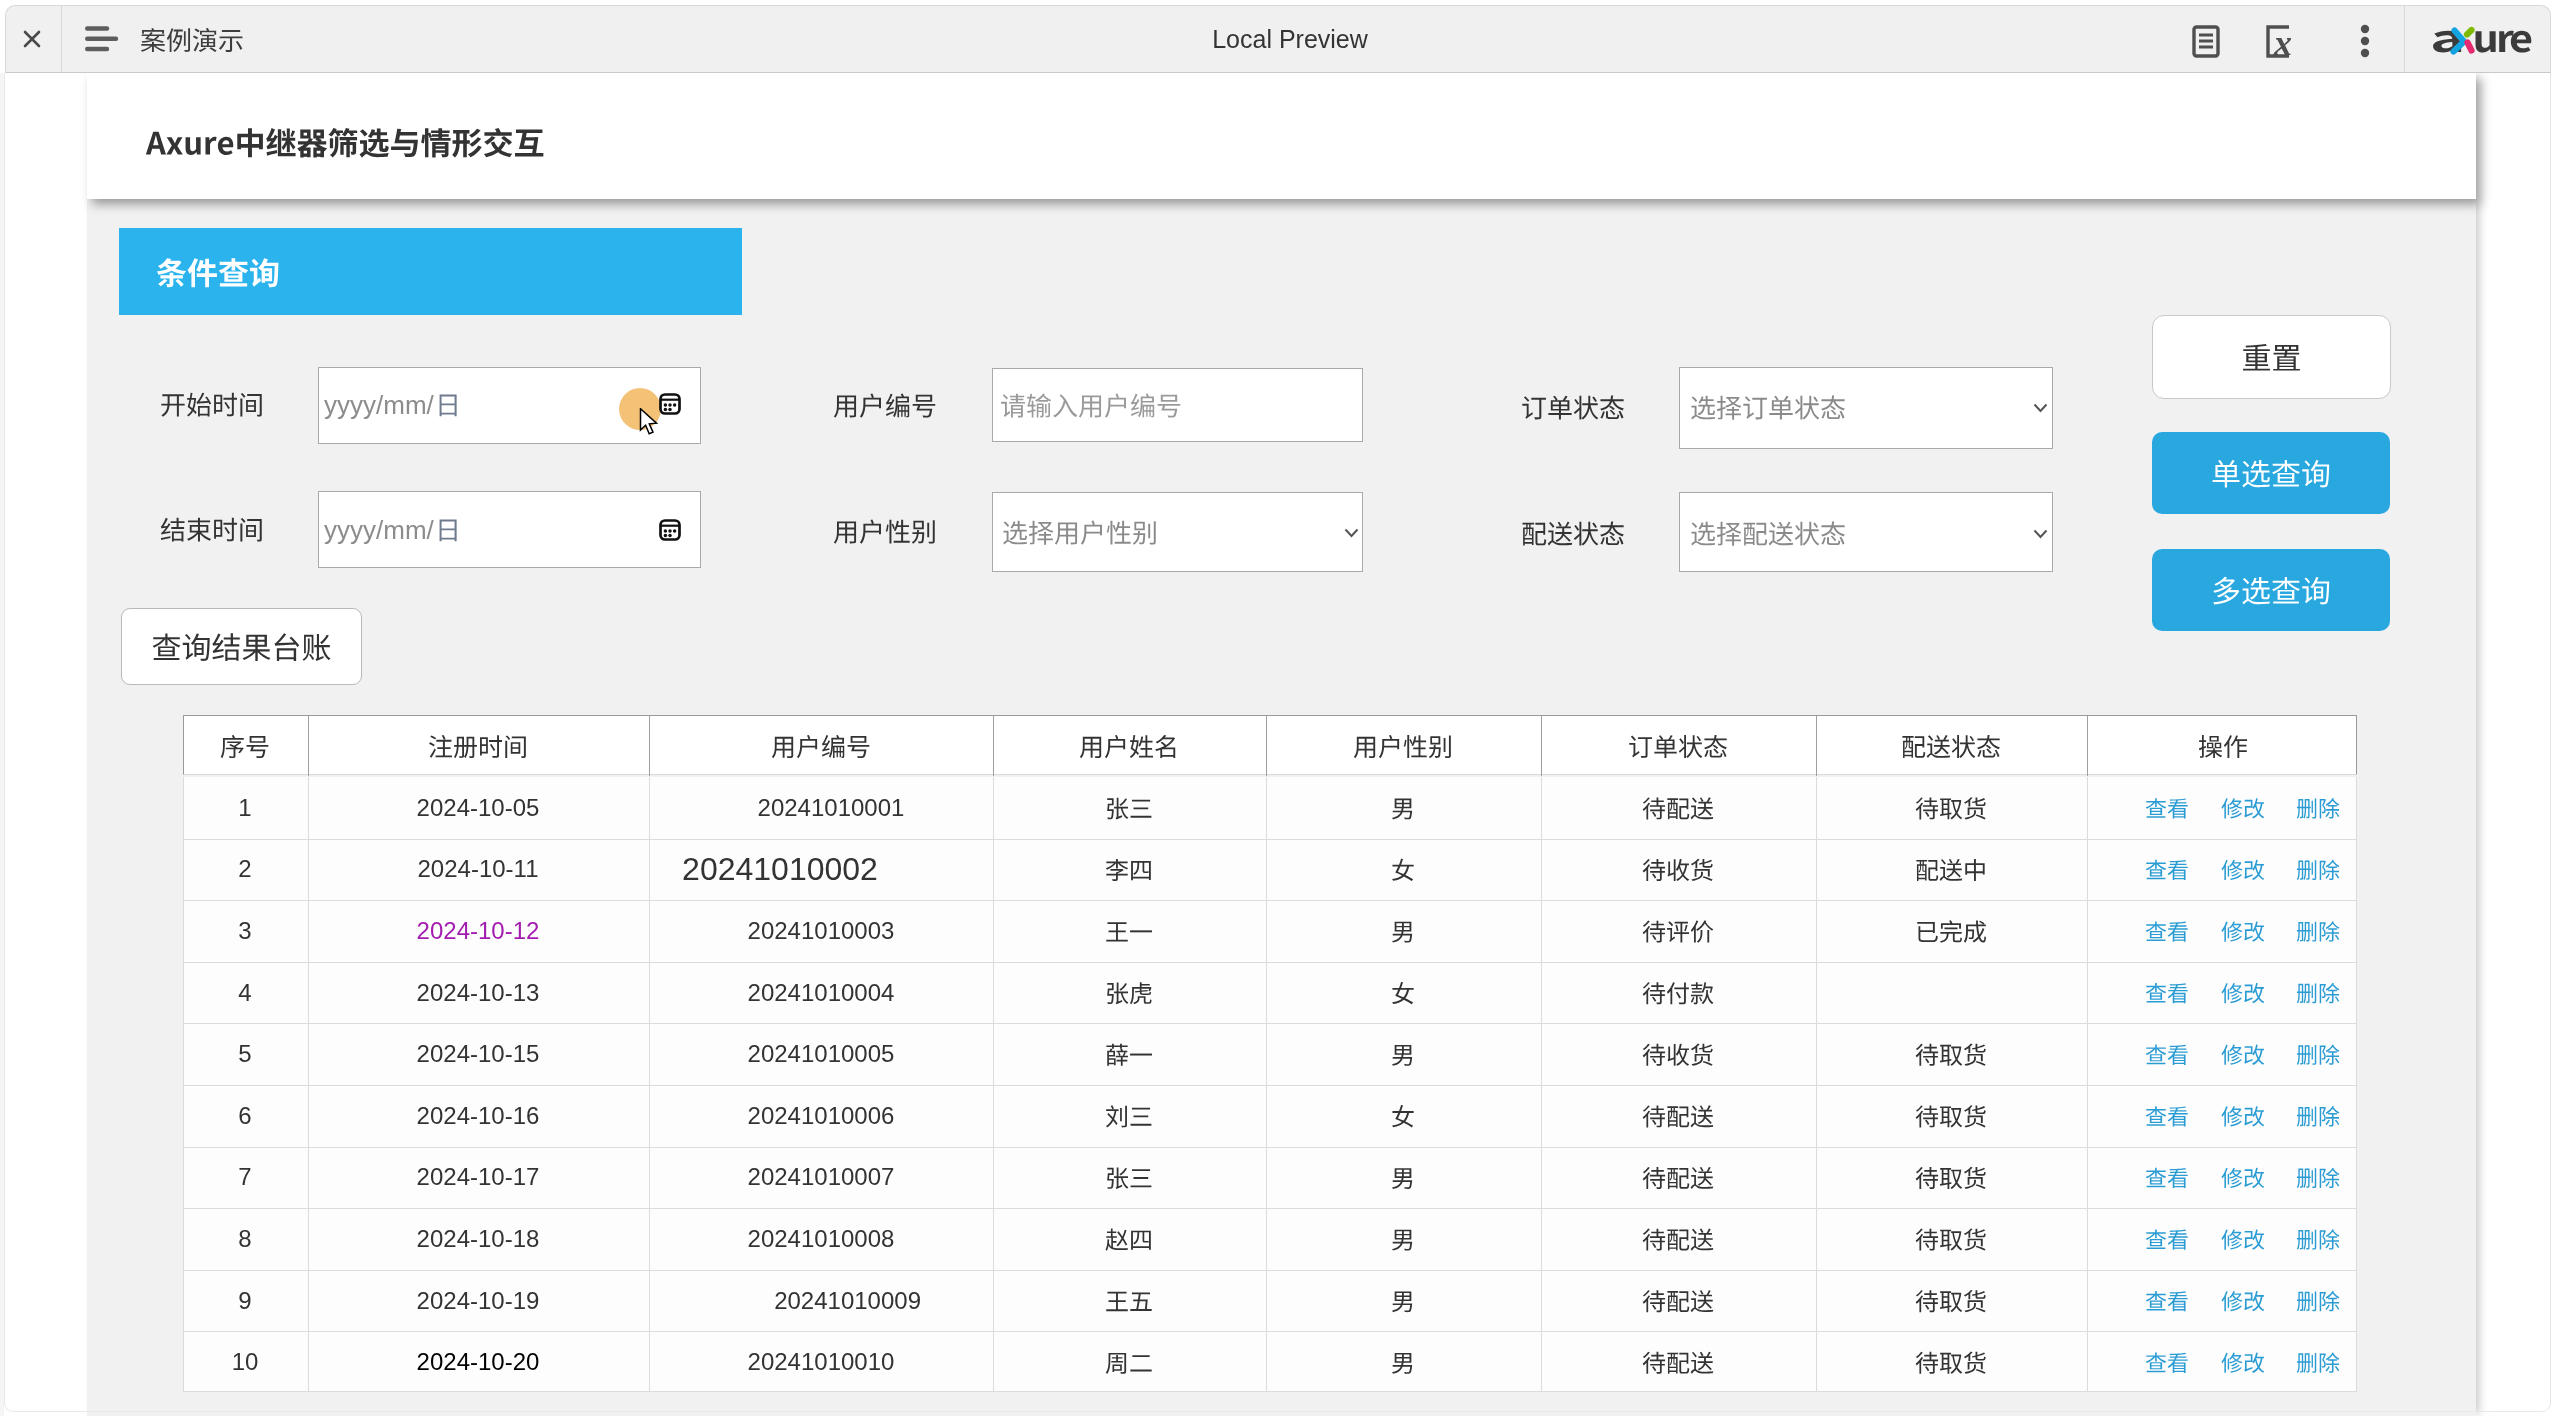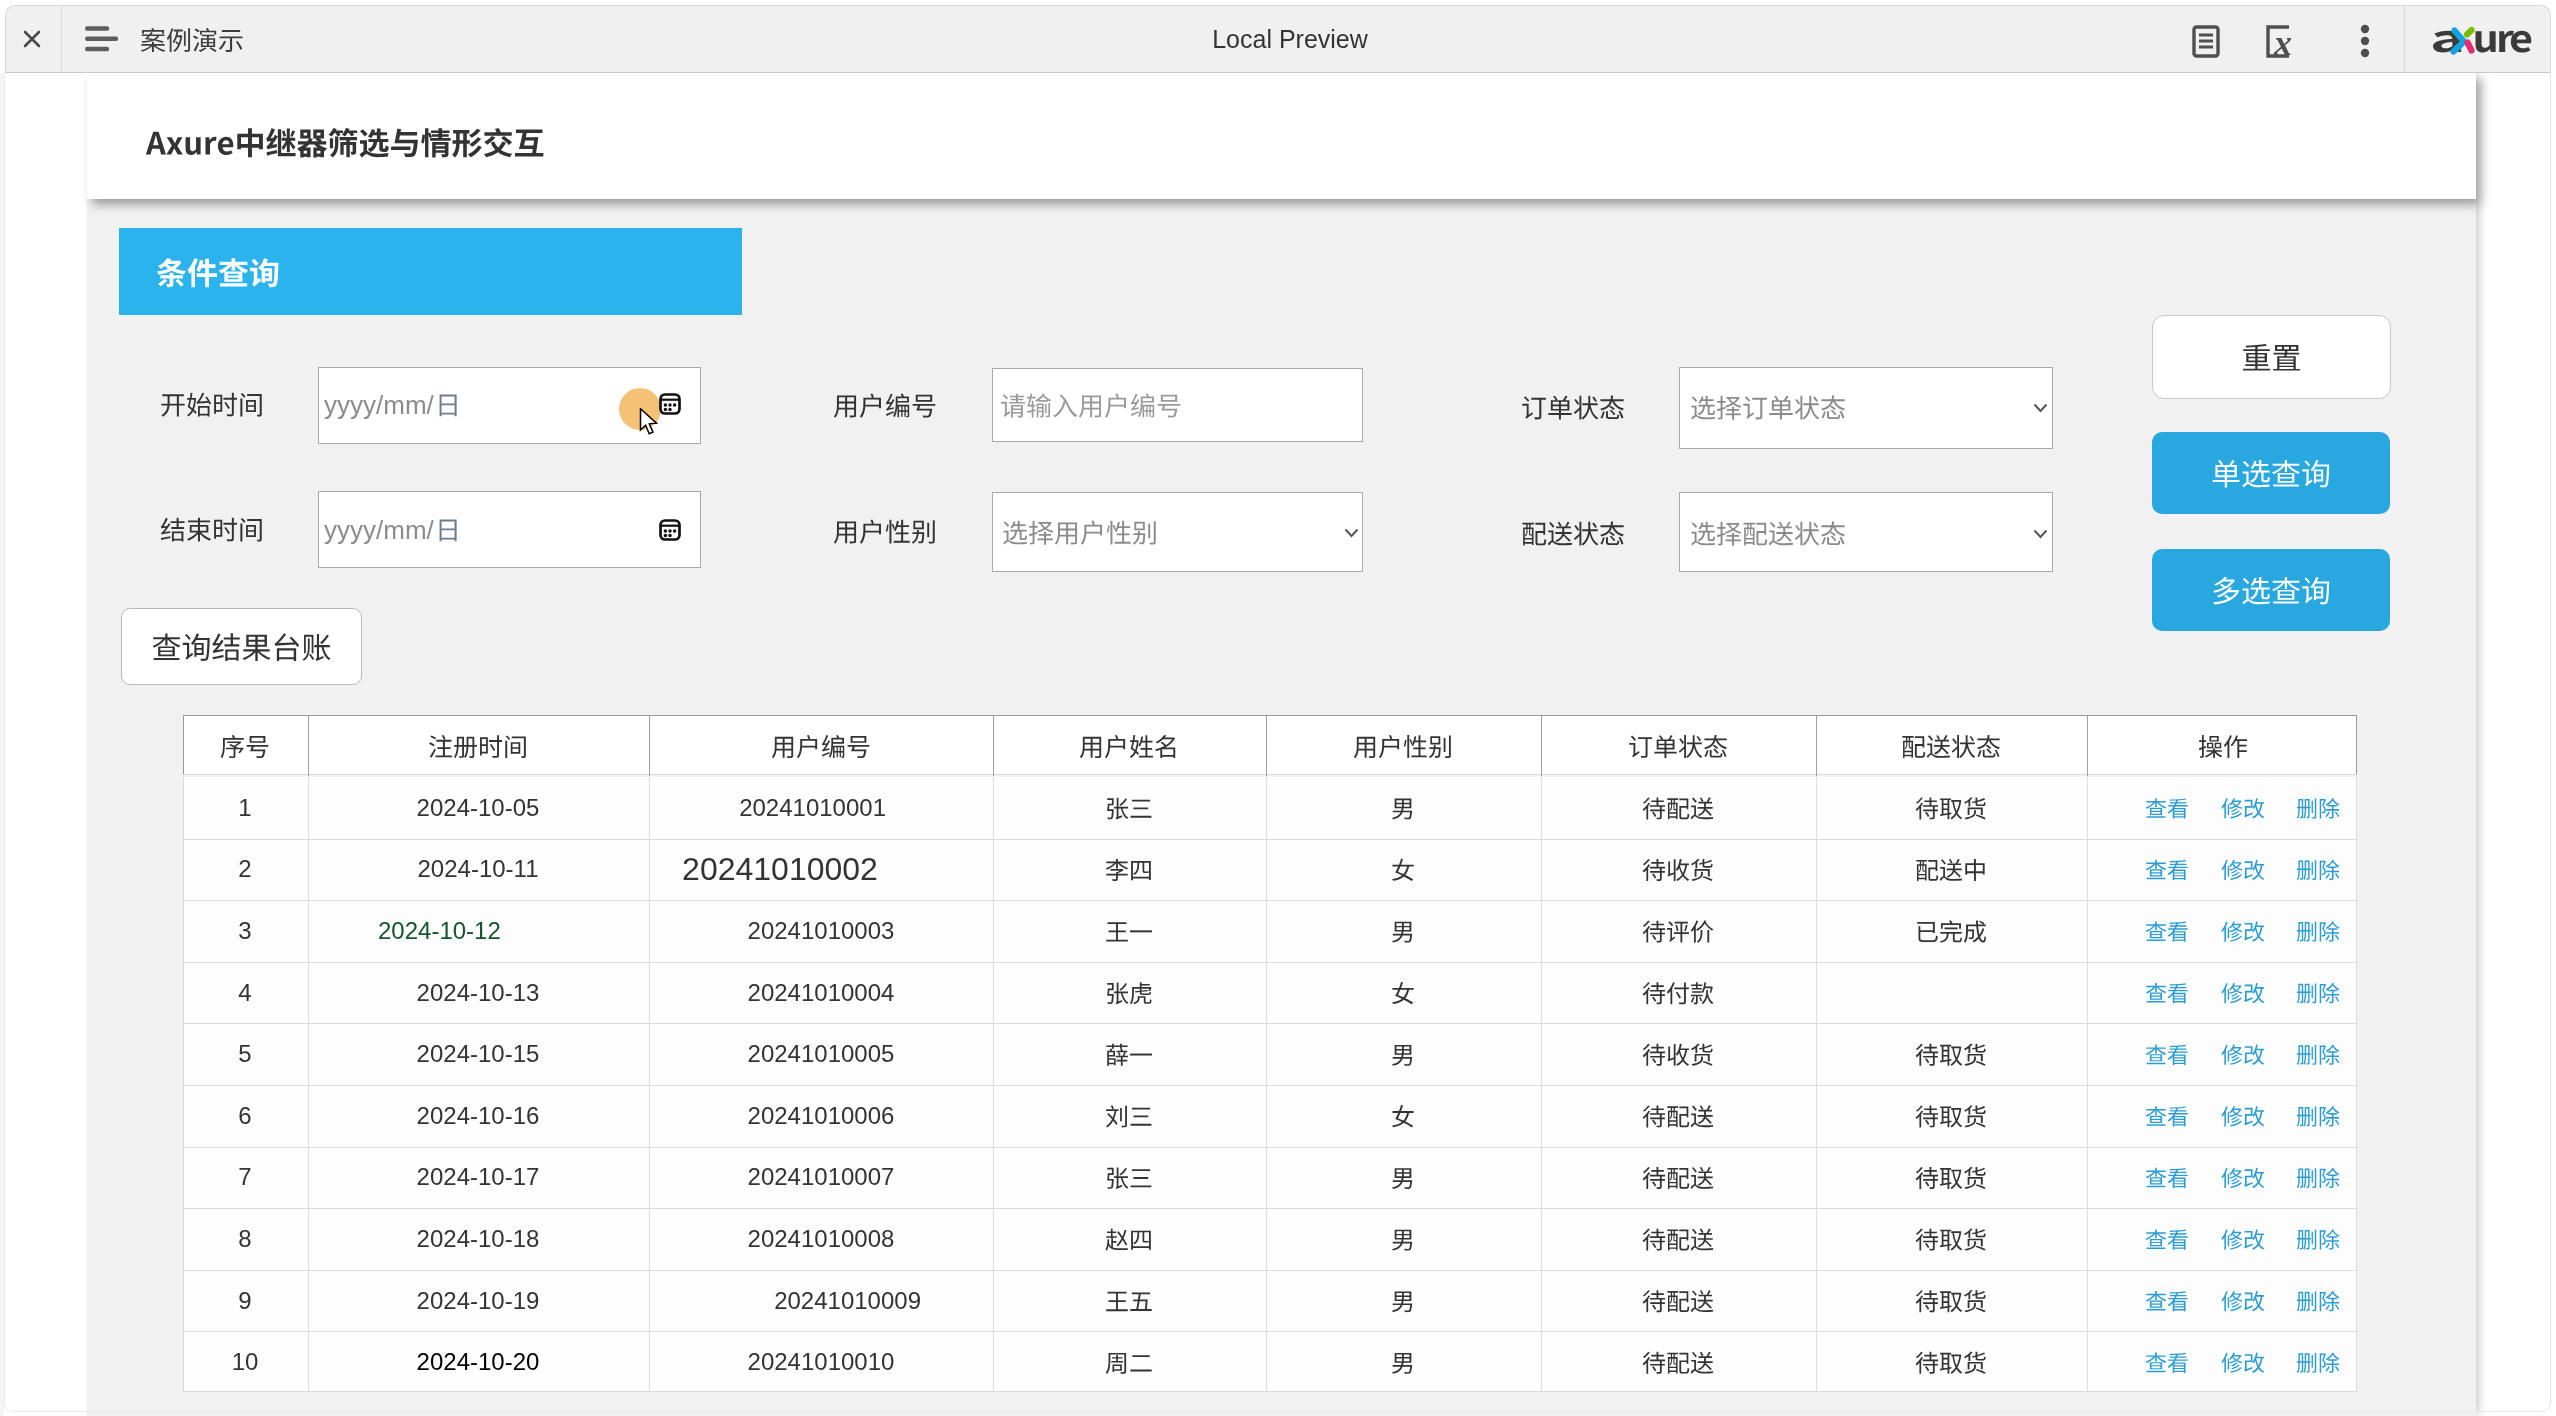--- a/index.html
+++ b/index.html
@@ -142,26 +142,26 @@
 <div style="position:absolute;left:183px;top:900.2px;width:2174px;height:1px;background:#dcdcdc;z-index:6"></div>
 <div style="position:absolute;left:183px;top:961.8px;width:2174px;height:1px;background:#dcdcdc;z-index:6"></div>
 <div style="position:absolute;left:183px;top:1023.4px;width:2174px;height:1px;background:#dcdcdc;z-index:6"></div>
 <div style="position:absolute;left:183px;top:1085.0px;width:2174px;height:1px;background:#dcdcdc;z-index:6"></div>
 <div style="position:absolute;left:183px;top:1146.6px;width:2174px;height:1px;background:#dcdcdc;z-index:6"></div>
 <div style="position:absolute;left:183px;top:1208.2px;width:2174px;height:1px;background:#dcdcdc;z-index:6"></div>
 <div style="position:absolute;left:183px;top:1269.8px;width:2174px;height:1px;background:#dcdcdc;z-index:6"></div>
 <div style="position:absolute;left:183px;top:1331.4px;width:2174px;height:1px;background:#dcdcdc;z-index:6"></div>
 <div style="position:absolute;left:245.0px;top:807.8px;width:200px;height:30px;margin-left:-100px;margin-top:-15px;line-height:30px;text-align:center;font-size:24px;color:#333;z-index:10">1</div>
 <div style="position:absolute;left:478.0px;top:807.8px;width:200px;height:30px;margin-left:-100px;margin-top:-15px;line-height:30px;text-align:center;font-size:24px;color:#333;z-index:10">2024-10-05</div>
-<div style="position:absolute;left:786px;top:807.8px;width:200px;height:30px;margin-left:-100px;margin-top:-15px;line-height:30px;text-align:right;font-size:24px;color:#333;z-index:10">20241010001</div>
+<div style="position:absolute;left:831px;top:807.8px;width:200px;height:30px;margin-left:-100px;margin-top:-15px;line-height:30px;text-align:center;font-size:24px;color:#333;z-index:10">20241010001</div>
 <div style="position:absolute;left:245.0px;top:869.4px;width:200px;height:30px;margin-left:-100px;margin-top:-15px;line-height:30px;text-align:center;font-size:24px;color:#333;z-index:10">2</div>
 <div style="position:absolute;left:478.0px;top:869.4px;width:200px;height:30px;margin-left:-100px;margin-top:-15px;line-height:30px;text-align:center;font-size:24px;color:#333;z-index:10">2024-10-11</div>
 <div style="position:absolute;left:780px;top:869.4px;width:200px;height:30px;margin-left:-100px;margin-top:-15px;line-height:30px;text-align:center;font-size:32px;color:#333;z-index:10">20241010002</div>
 <div style="position:absolute;left:245.0px;top:931.0px;width:200px;height:30px;margin-left:-100px;margin-top:-15px;line-height:30px;text-align:center;font-size:24px;color:#333;z-index:10">3</div>
-<div style="position:absolute;left:478.0px;top:931.0px;width:200px;height:30px;margin-left:-100px;margin-top:-15px;line-height:30px;text-align:left;font-size:24px;color:#14532d;z-index:10">2024-10-12</div>
+<div style="position:absolute;left:478.0px;top:931.0px;width:200px;height:30px;margin-left:-100px;margin-top:-15px;line-height:30px;text-align:center;font-size:24px;color:#a21caf;z-index:10">2024-10-12</div>
 <div style="position:absolute;left:821.0px;top:931.0px;width:200px;height:30px;margin-left:-100px;margin-top:-15px;line-height:30px;text-align:center;font-size:24px;color:#333;z-index:10">20241010003</div>
 <div style="position:absolute;left:245.0px;top:992.6px;width:200px;height:30px;margin-left:-100px;margin-top:-15px;line-height:30px;text-align:center;font-size:24px;color:#333;z-index:10">4</div>
 <div style="position:absolute;left:478.0px;top:992.6px;width:200px;height:30px;margin-left:-100px;margin-top:-15px;line-height:30px;text-align:center;font-size:24px;color:#333;z-index:10">2024-10-13</div>
 <div style="position:absolute;left:821.0px;top:992.6px;width:200px;height:30px;margin-left:-100px;margin-top:-15px;line-height:30px;text-align:center;font-size:24px;color:#333;z-index:10">20241010004</div>
 <div style="position:absolute;left:245.0px;top:1054.2px;width:200px;height:30px;margin-left:-100px;margin-top:-15px;line-height:30px;text-align:center;font-size:24px;color:#333;z-index:10">5</div>
 <div style="position:absolute;left:478.0px;top:1054.2px;width:200px;height:30px;margin-left:-100px;margin-top:-15px;line-height:30px;text-align:center;font-size:24px;color:#333;z-index:10">2024-10-15</div>
 <div style="position:absolute;left:821.0px;top:1054.2px;width:200px;height:30px;margin-left:-100px;margin-top:-15px;line-height:30px;text-align:center;font-size:24px;color:#333;z-index:10">20241010005</div>
 <div style="position:absolute;left:245.0px;top:1115.8px;width:200px;height:30px;margin-left:-100px;margin-top:-15px;line-height:30px;text-align:center;font-size:24px;color:#333;z-index:10">6</div>
 <div style="position:absolute;left:478.0px;top:1115.8px;width:200px;height:30px;margin-left:-100px;margin-top:-15px;line-height:30px;text-align:center;font-size:24px;color:#333;z-index:10">2024-10-16</div>
 <div style="position:absolute;left:821.0px;top:1115.8px;width:200px;height:30px;margin-left:-100px;margin-top:-15px;line-height:30px;text-align:center;font-size:24px;color:#333;z-index:10">20241010006</div>

